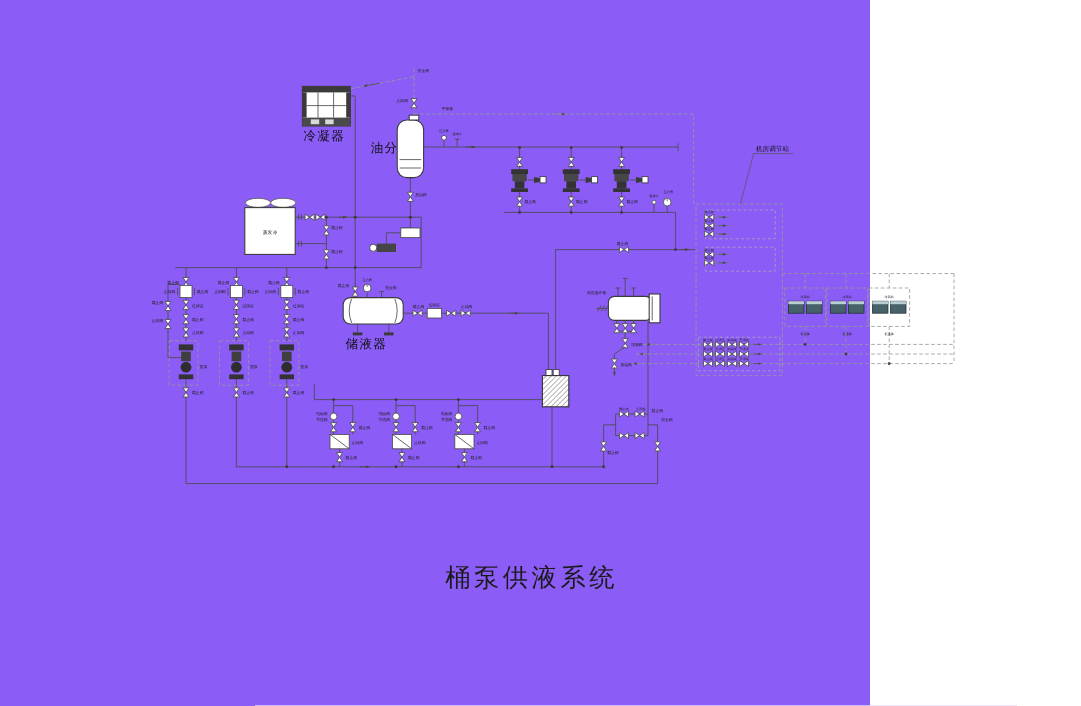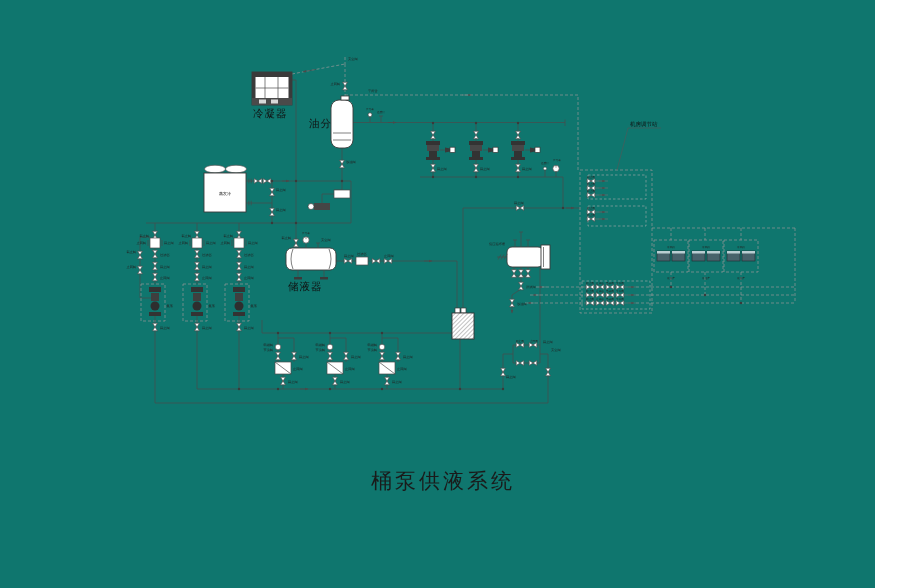--- a/index.html
+++ b/index.html
@@ -1,16 +1,16 @@
 <!DOCTYPE html>
 <html><head>
 <meta charset="utf-8">
 <style>
   html,body{margin:0;padding:0;background:#fff;width:901px;height:588px;overflow:hidden;}
-  .stage{position:relative;width:875px;height:588px;background:#0f766e;}
+  .stage{position:relative;width:725px;height:588px;background:#8b5cf6;}
   svg{position:absolute;left:0;top:0;}
   .p{stroke:#4a4a4a;stroke-width:0.7;fill:none;}
   .pd{stroke:#9a9a9a;stroke-width:0.7;fill:none;stroke-dasharray:3 2;}
   .pdl{stroke:#b0b0b0;stroke-width:0.6;fill:none;stroke-dasharray:2.5 2;}
   .vessel{stroke:#3a3a3a;stroke-width:0.9;fill:#fff;}
   .dot{fill:#3a3a3a;}
   .t{font-family:"Liberation Sans","DejaVu Sans",sans-serif;font-size:3.2px;fill:#222;}
   .t2{font-family:"Liberation Sans","DejaVu Sans",sans-serif;font-size:2.6px;fill:#222;}
   .t4{font-family:"Liberation Sans","DejaVu Sans",sans-serif;font-size:4px;fill:#222;}
   .lbl{font-family:"Liberation Serif","DejaVu Serif",serif;font-size:10.5px;fill:#111;letter-spacing:1px;}

